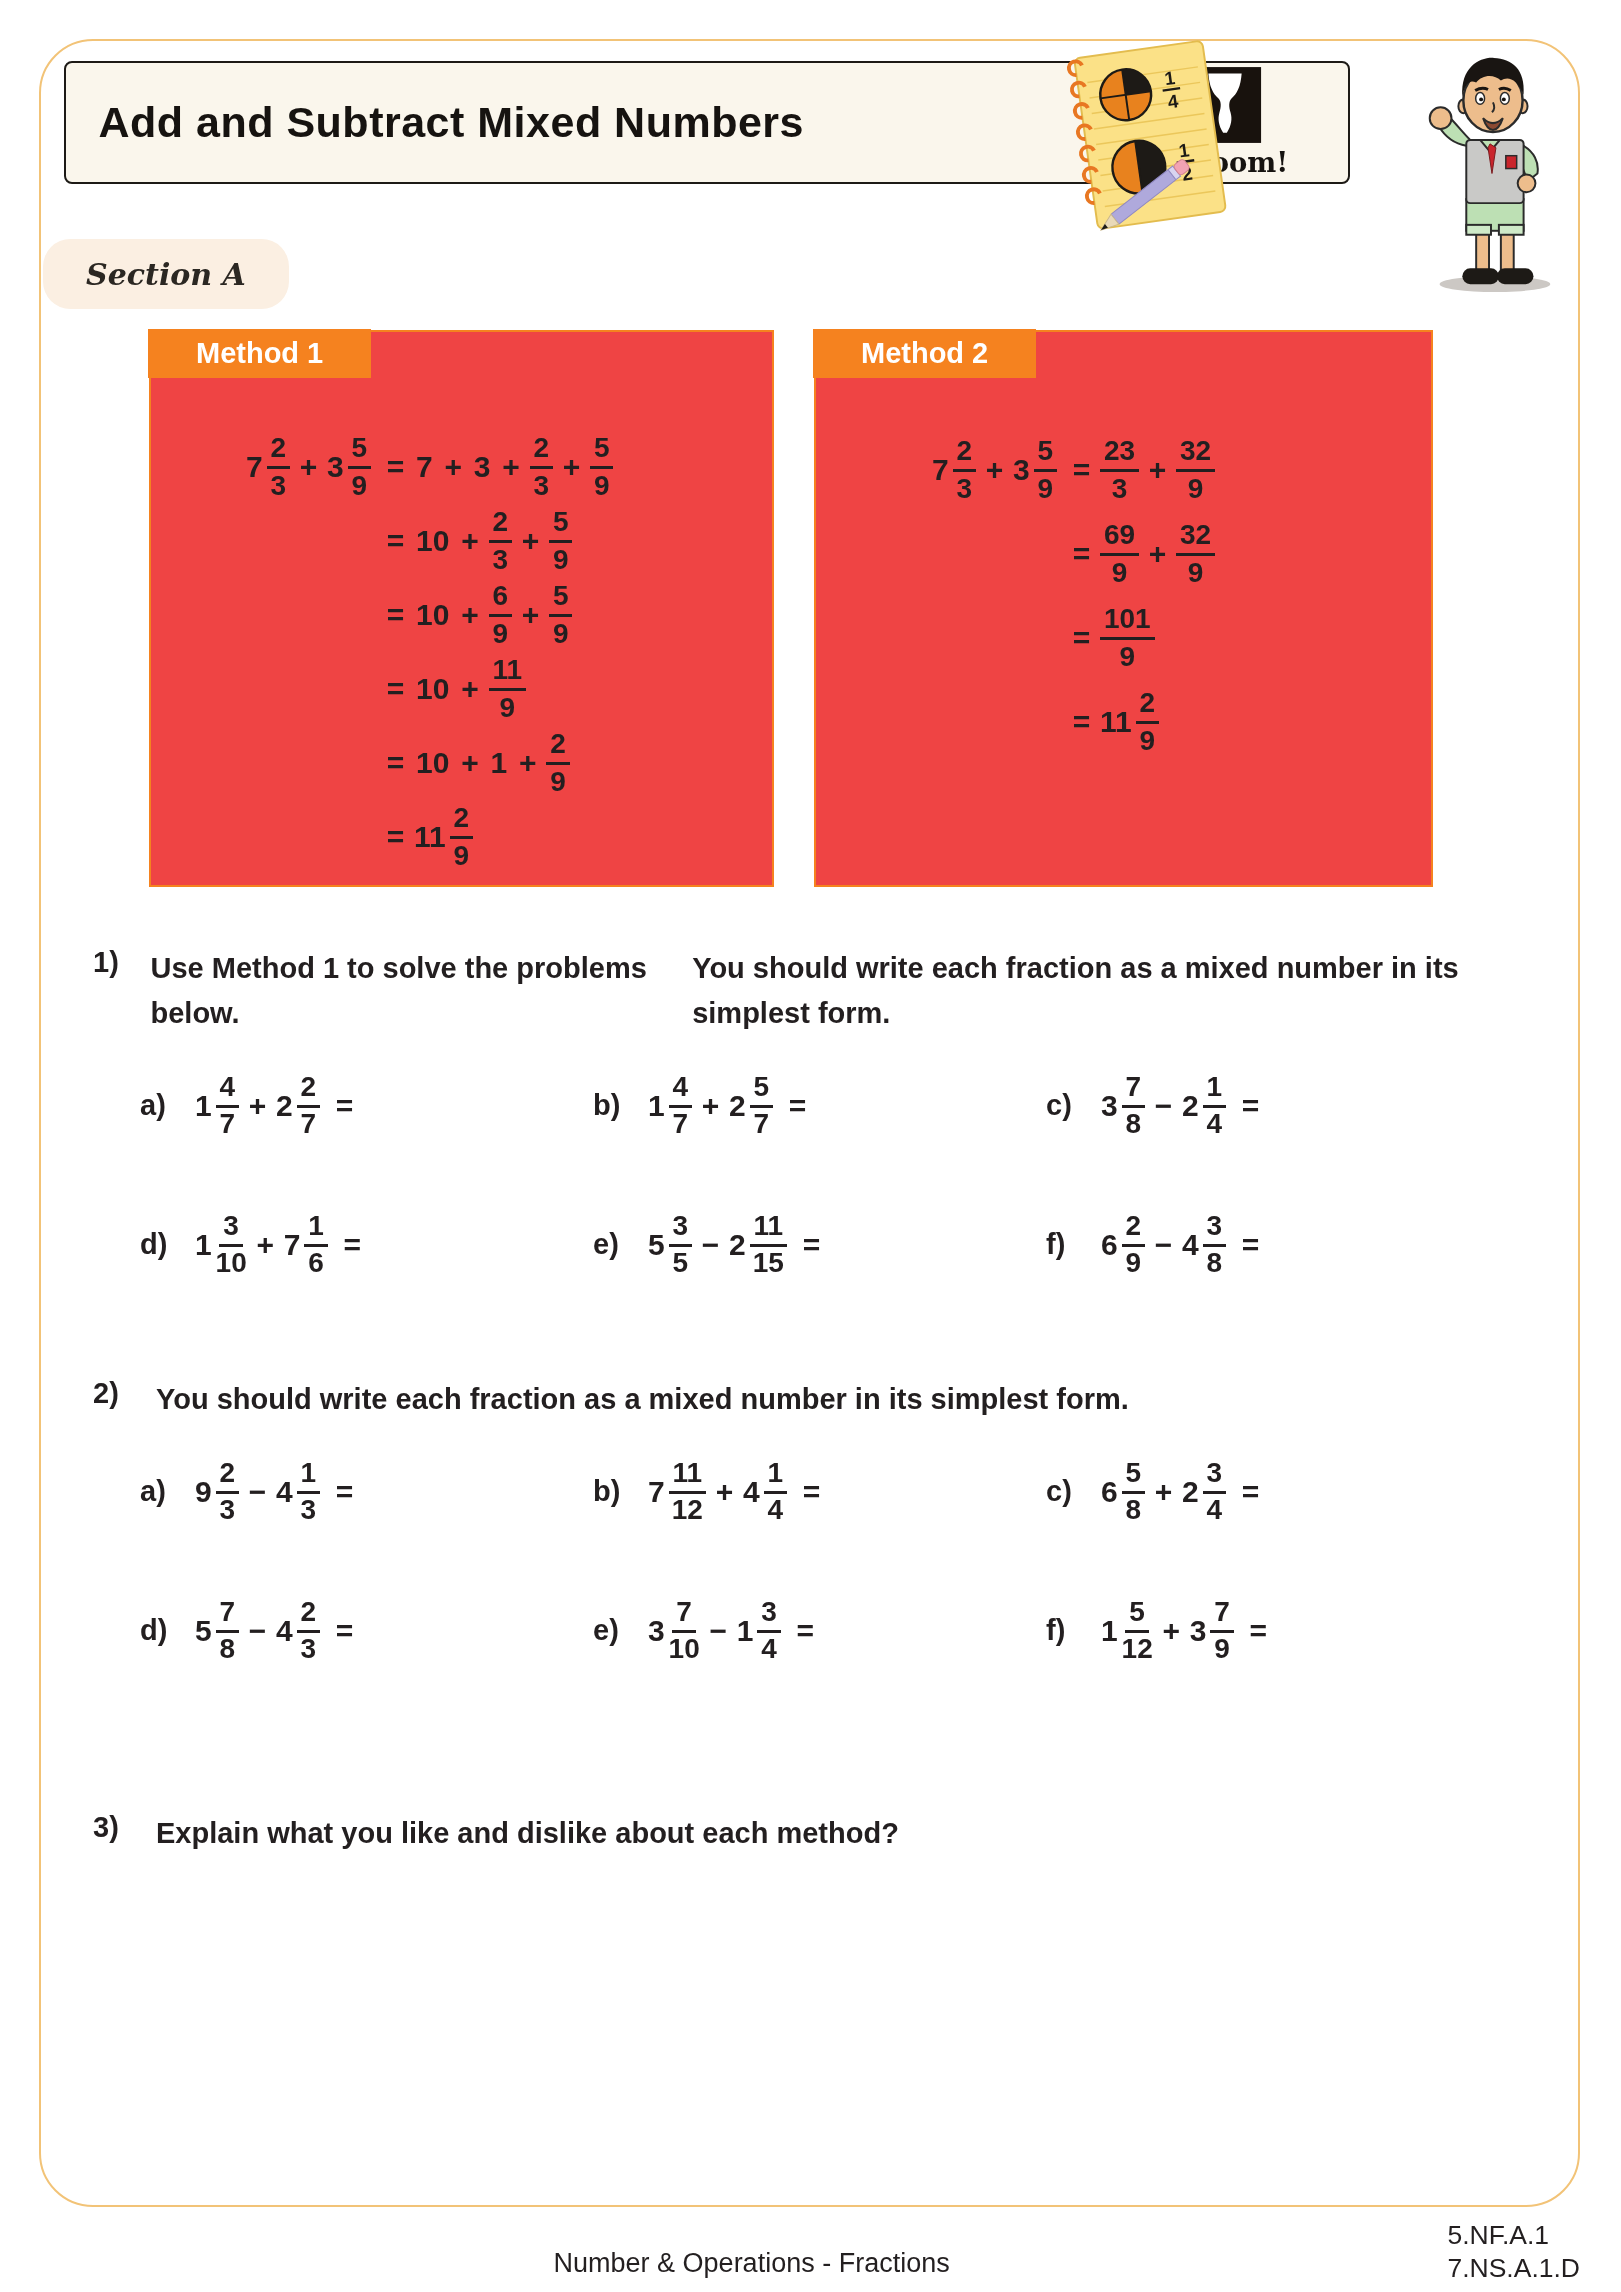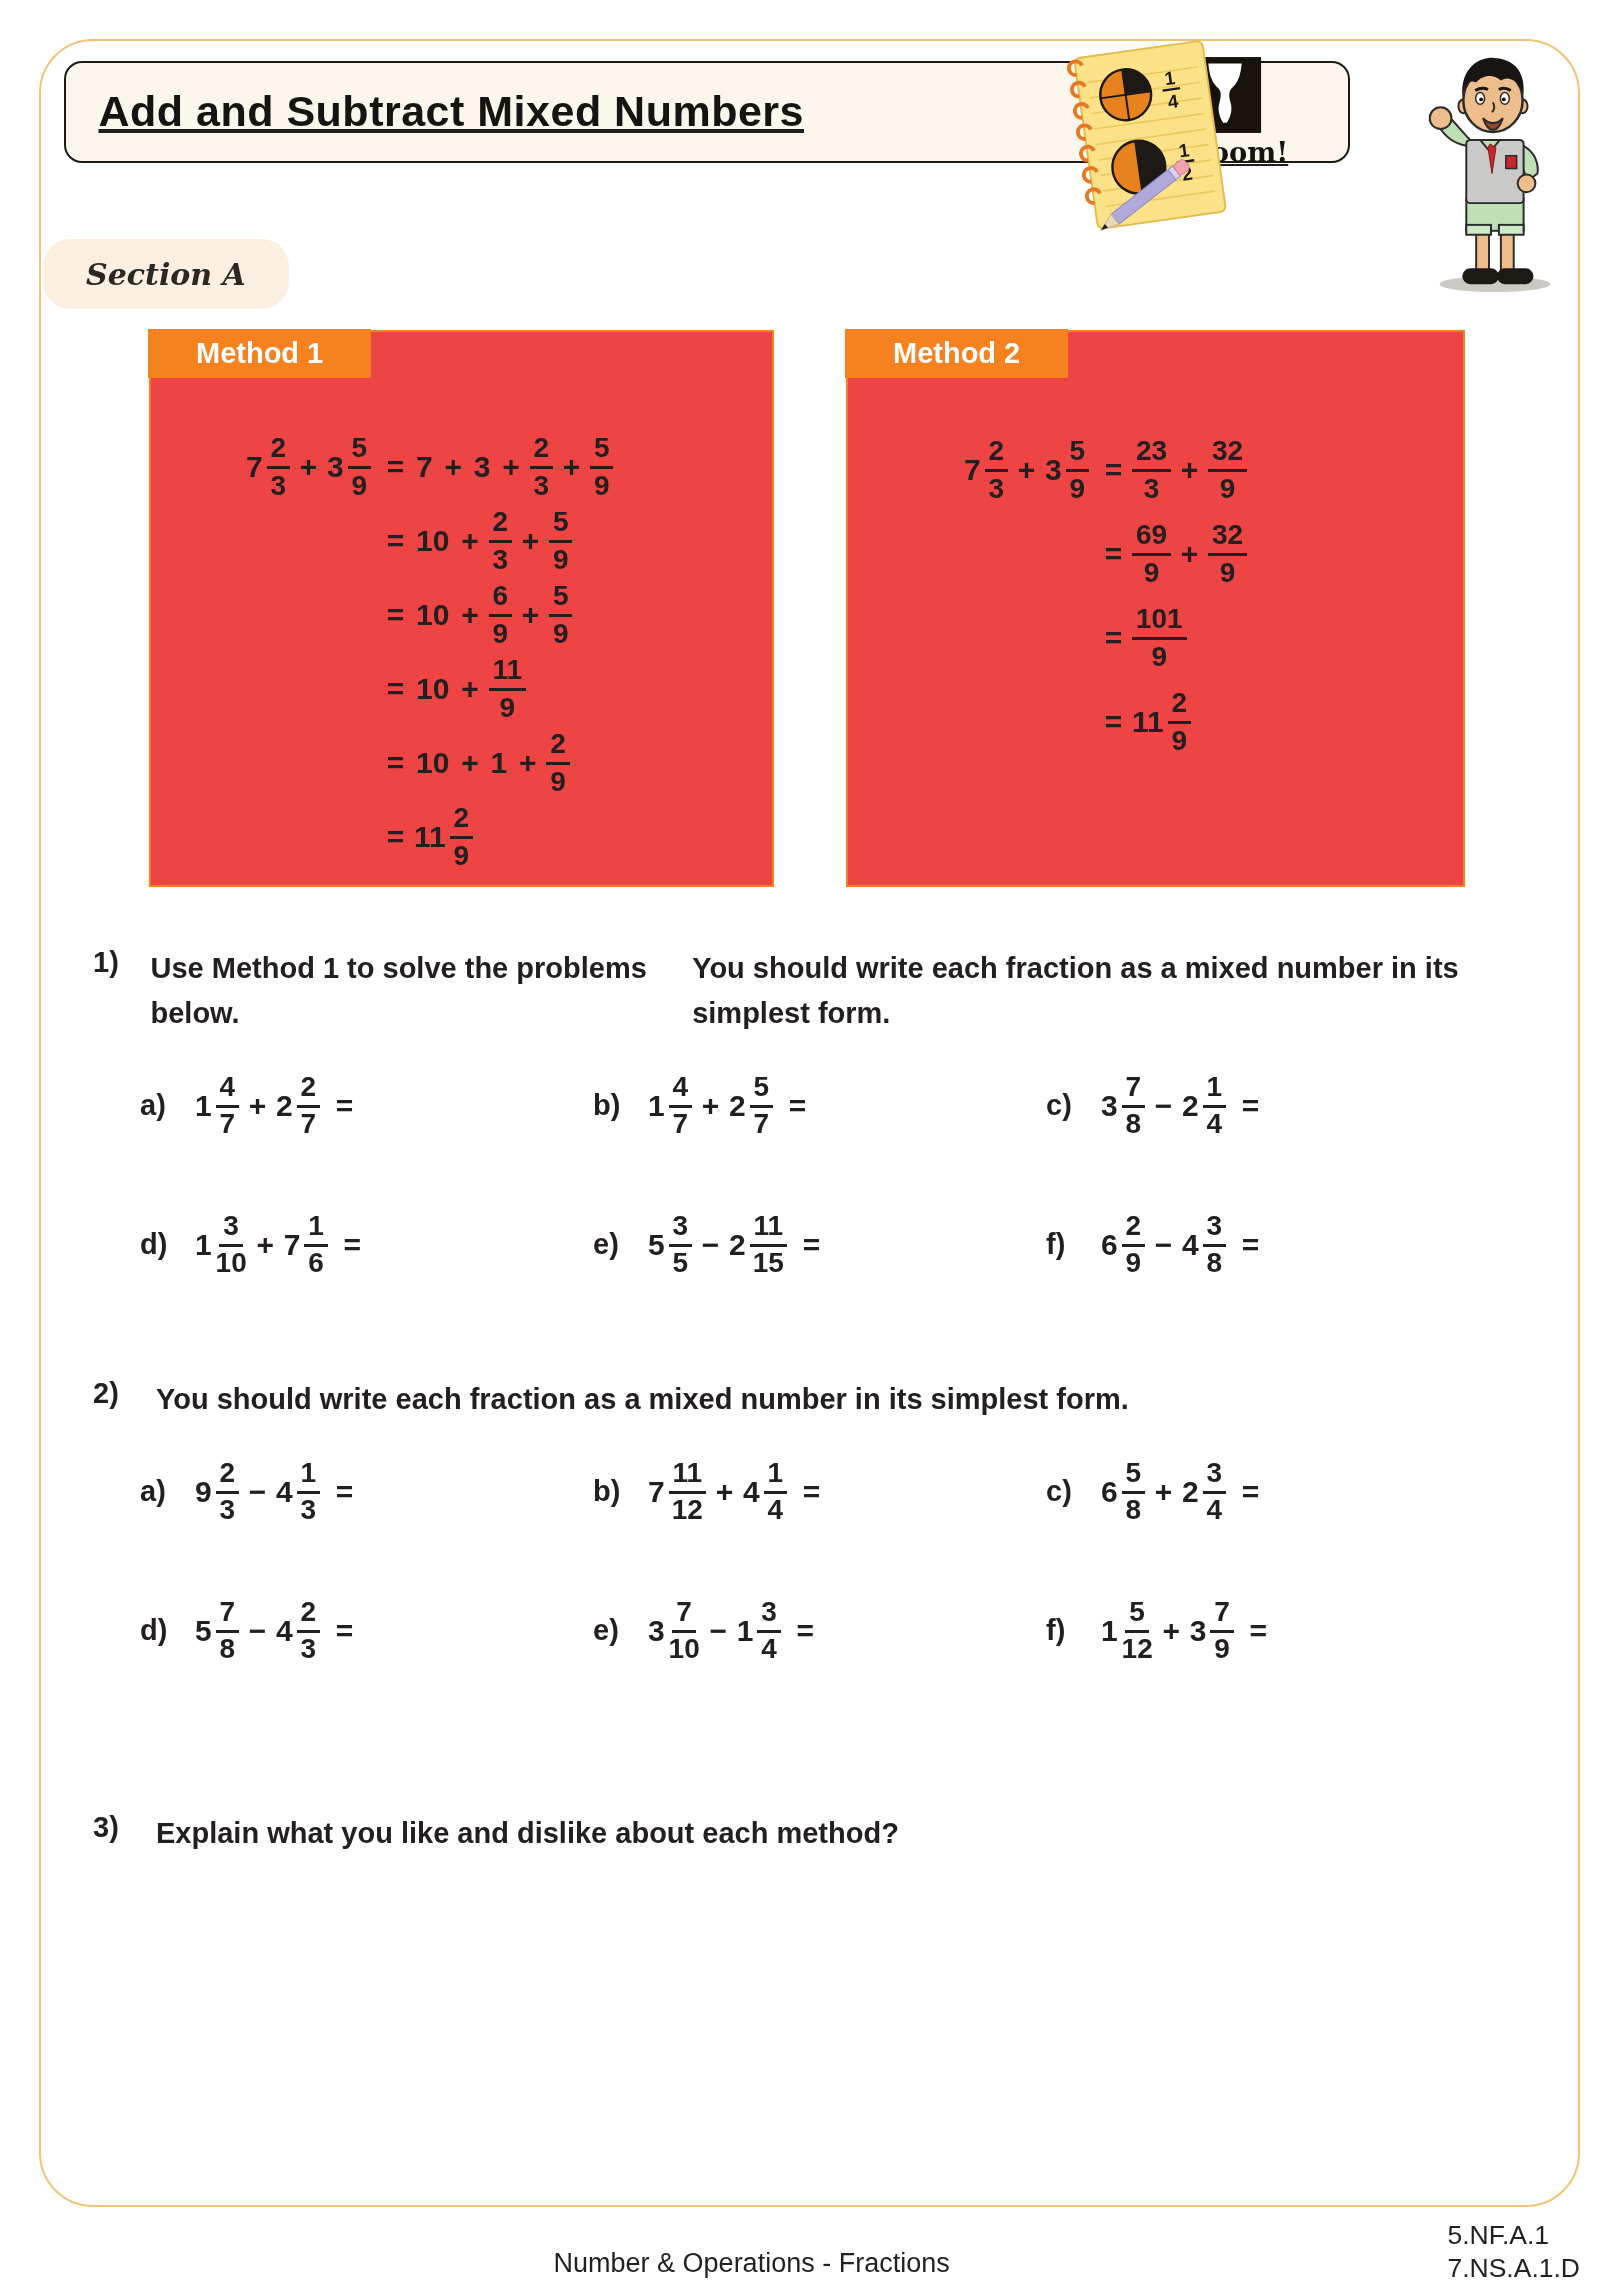--- a/index.html
+++ b/index.html
@@ -18,45 +18,45 @@
     overflow:hidden;
   }
   .frame{
     position:absolute;left:39px;top:39px;width:1541px;height:2168px;
     border:2.9px solid var(--page-border);border-radius:54px;
   }
   .content{position:absolute;left:39px;top:39px;width:1541px;height:2168px;}
 
   
   .title-box{
-    position:absolute;left:24.5px;top:21.6px;width:1286px;height:102px;
-    background:var(--header-bg);border:2.9px solid #1d1a16;border-radius:18px;
+    position:absolute;left:24.5px;top:21.6px;width:1286px;height:123px;
+    background:var(--header-bg);border:2.9px solid #1d1a16;border-radius:8px;
     display:flex;align-items:center;justify-content:space-between;
-    padding:0 29px 0 33px;z-index:1;text-decoration:underline;
+    padding:0 29px 0 33px;z-index:1;
   }
   .title{font-size:43px;font-weight:bold;letter-spacing:0.5px;color:#161310;}
   .logo{display:flex;flex-direction:column;align-items:center;width:118px;margin-right:35px;}
   .logo svg{width:74px;height:78px;}
   .logo-text{font-family:"DejaVu Serif",serif;font-weight:bold;font-size:27.4px;color:#161310;margin-top:2px;}
   .notepad{position:absolute;left:1017px;top:-7.8px;width:186px;height:211px;z-index:3;}
   .boy{position:absolute;left:1362px;top:9.8px;width:178px;height:247px;z-index:2;}
 
   
   .section-row{position:absolute;left:4px;top:200px;display:flex;align-items:center;}
   .section-label{
     background:var(--section-bg);border-radius:27.4px;padding:17.6px 43px;
     font-family:"DejaVu Serif",serif;font-style:italic;font-weight:bold;font-size:30px;color:#2b2722;
   }
   .section-text{margin-left:29px;font-family:"DejaVu Serif",serif;font-style:italic;font-size:29px;color:#2b2722;}
 
   
   .methods-row{position:absolute;left:0;top:291px;display:flex;}
   .method-box{height:557px;border:2.9px solid var(--orange);background:#ef4444;position:relative;}
   .method1{width:625px;margin-left:110px;}
-  .method2{width:619px;margin-left:72px;padding-left:48px;}
+  .method2{width:619px;margin-left:40px;padding-left:48px;}
   .method-tab{
     position:absolute;left:-2.9px;top:-2.9px;width:223px;height:49px;background:var(--orange);
     color:#fff;font-size:29px;font-weight:bold;display:flex;align-items:center;justify-content:center;
   }
   .method-body{position:absolute;top:49px;left:0;right:0;display:flex;flex-direction:column;}
   .method1 .method-body{padding:49px 0 0 63px;}
   .method2 .method-body{padding:47px 0 0 84px;}
   .m-row{display:flex;align-items:center;height:74px;}
   .method2 .m-row{height:84px;}
   .m-lhs{display:inline-flex;justify-content:flex-end;align-items:center;width:157px;}

